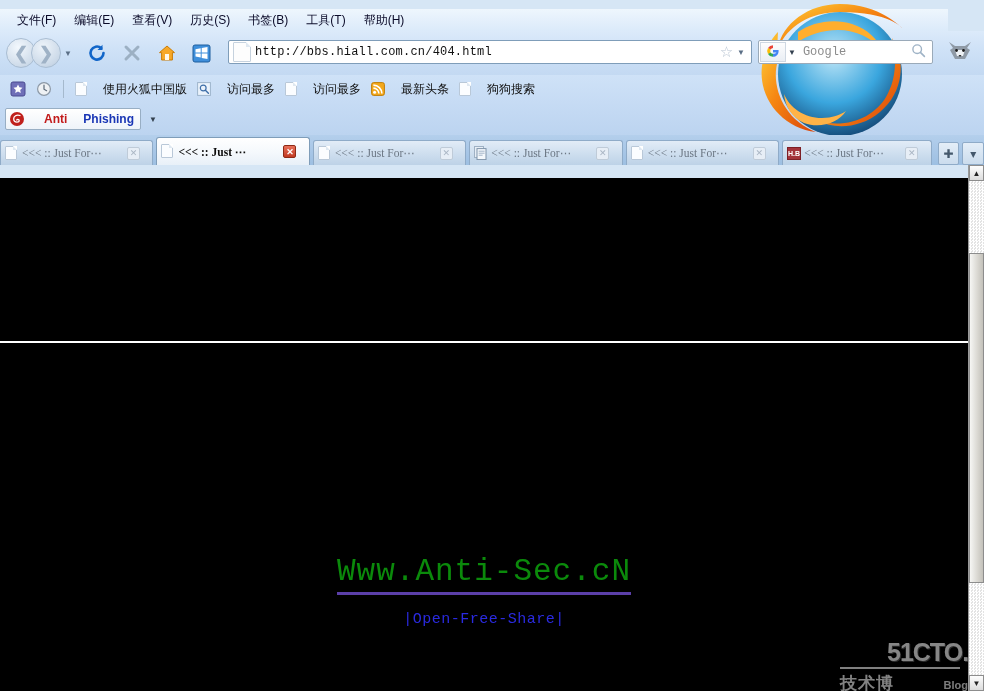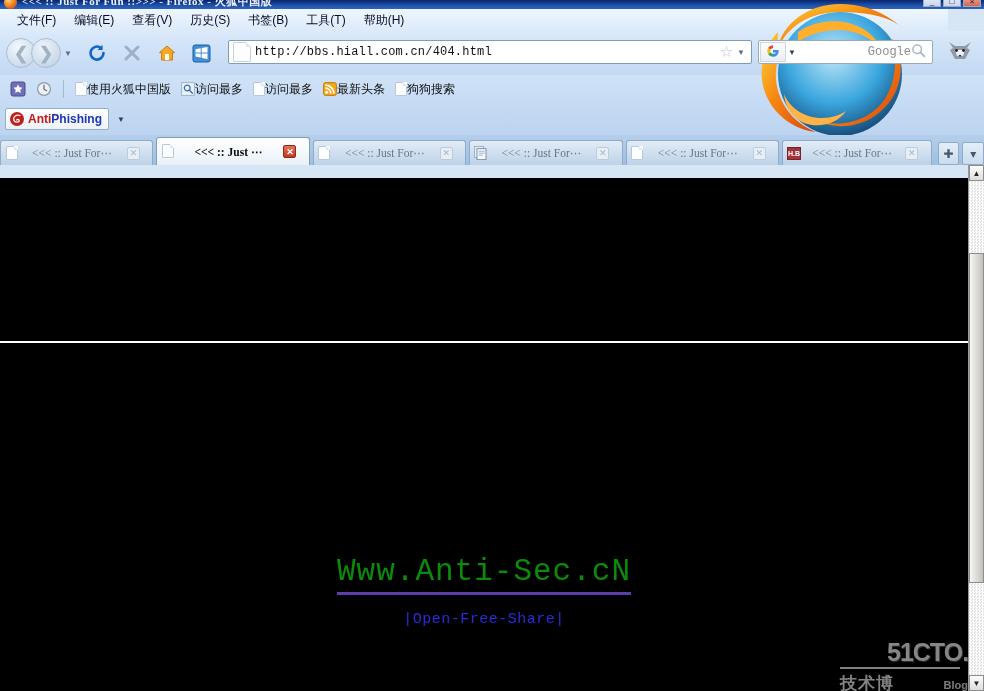--- a/index.html
+++ b/index.html
@@ -115,60 +115,61 @@
     background:#ffffff;border:1px solid #9aaab9;border-radius:2px;
     display:flex;align-items:center;box-sizing:border-box;
   }
   .gbtn{
     width:26px;height:20px;margin-left:1px;display:flex;align-items:center;
     justify-content:center;background:linear-gradient(#fdfdfd,#e9eef4);
     border:1px solid #cfd8e2;box-sizing:border-box;
   }
   .gicon{font-size:11px;font-weight:bold;line-height:1;letter-spacing:-1px;}
   .searchtext{
-    flex:1;font-family:"Liberation Mono","DejaVu Sans Mono",monospace;
-    font-size:12px;color:#8c8c8c;text-align:right;
+    flex:1;margin-left:7px;font-family:"Liberation Mono","DejaVu Sans Mono",monospace;
+    font-size:12px;color:#8c8c8c;
   }
   .magnifier{margin-right:6px;}
 
   .foxhead{position:absolute;left:945px;top:38px;width:30px;height:26px;}
 
   
   .bm{display:flex;align-items:center;padding:2px 5px;font-size:12px;color:#111;white-space:nowrap;}
-  .bm .lbl{margin-left:0;font-family:Liberation Mono, monospace;}
+  .bm .lbl{margin-left:16px;font-family:Liberation Mono, monospace;}
   .pageicon{
     width:12px;height:14px;background:#fbfdff;border:1px solid #b9c8d8;position:relative;
     box-sizing:border-box;border-radius:1px;
   }
   .pageicon:after{
     content:"";position:absolute;right:-1px;top:-1px;border-width:0 4px 4px 0;
     border-style:solid;border-color:#dfe8f1 #ffffff;
   }
   .bmdiv{width:1px;height:18px;background:#a5b9cd;margin:0 6px;}
 
   .antiphish{
     display:flex;align-items:center;height:22px;padding:0 6px 0 3px;
     background:linear-gradient(#ffffff,#eef3f9);border:1px solid #98aec4;border-radius:2px;
     box-sizing:border-box;
+    gap:16px;
   }
   .ap-anti{color:#c21a1a;font-weight:bold;font-size:12px;font-family:"Liberation Sans",sans-serif;}
   .ap-phish{color:#1a36b5;font-weight:bold;font-size:12px;font-family:"Liberation Sans",sans-serif;}
   .ap-drop{margin-left:8px;font-size:8px;color:#33404f;}
 
   
   .tabstrip{
     position:absolute;left:0;top:135px;width:984px;height:30px;
     background:linear-gradient(to bottom,#b4cfec,#9dbfe2);
     display:flex;align-items:flex-end;box-sizing:border-box;
   }
   .tab{
     height:25px;display:flex;align-items:center;box-sizing:border-box;
     background:linear-gradient(to bottom,#e2ecf7 0%,#cfdfef 50%,#bdd2e7 100%);
     border:1px solid #8fabc8;border-bottom:none;margin-right:3px;
-    padding:0 4px;border-radius:3px 3px 0 0;overflow:hidden;text-align:center;
+    padding:0 4px;border-radius:3px 3px 0 0;overflow:hidden;
   }
   .tab.active{
     height:28px;
     background:linear-gradient(to bottom,#ffffff 0%,#f4f8fc 55%,#e8f0f8 100%);
     border-color:#7f9db9;
   }
   .tab .tfav{width:13px;height:15px;flex:none;margin-right:4px;}
   .tab .ttl{
     font-family:"Liberation Serif","DejaVu Serif",serif;font-size:11.5px;color:#6b7683;
     white-space:nowrap;overflow:hidden;
@@ -245,29 +246,20 @@
     position:absolute;left:0;top:72px;width:15px;height:330px;
     background:linear-gradient(to right,#f6f6f4,#d8d6d0 60%,#c3c1ba);
     border:1px solid #8d8d8d;box-sizing:border-box;
   }
 </style>
 </head>
 <body>
 
 <div class="app">
 
-  <div class="titlebar">
-    <div class="tb-icon"></div>
-    <div class="tb-text">&lt;&lt;&lt; :: Just For Fun ::&gt;&gt;&gt;  -  Firefox  -  火狐中国版</div>
-    <div class="winbtns">
-      <div class="winbtn">_</div>
-      <div class="winbtn">□</div>
-      <div class="winbtn close">×</div>
-    </div>
-  </div>
 
   <div class="menubar">
     <div class="menuitem">文件(F)</div>
     <div class="menuitem">编辑(E)</div>
     <div class="menuitem">查看(V)</div>
     <div class="menuitem">历史(S)</div>
     <div class="menuitem">书签(B)</div>
     <div class="menuitem">工具(T)</div>
     <div class="menuitem">帮助(H)</div>
   </div>

